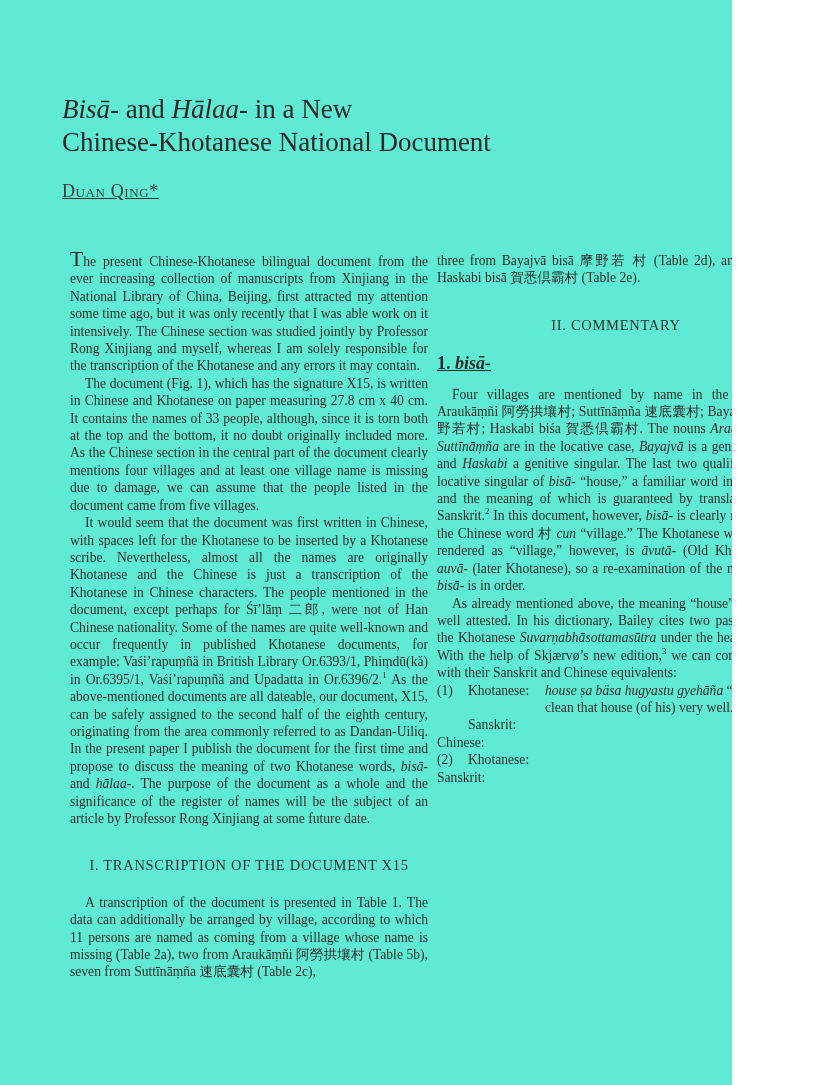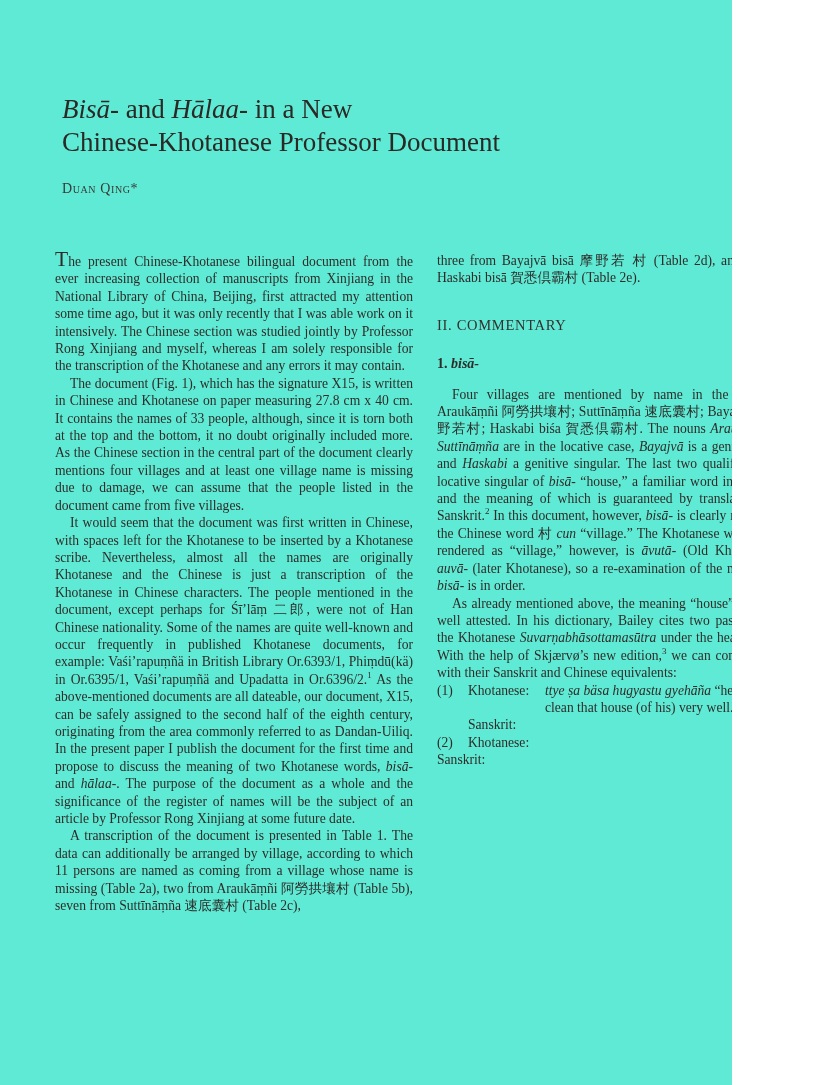--- a/index.html
+++ b/index.html
@@ -4,72 +4,74 @@
 <style>
   html,body { margin:0; padding:0; background:#ffffff; }
   .page {
     position:relative; width:732px; height:1085px;
     background:#5eead4; color:#2e2c29;
     font-family:"Liberation Serif", serif;
     overflow:hidden;
   }
   .title-block { position:absolute; left:62px; top:93px; width:700px; }
   .title { font-size:27px; line-height:33px; font-weight:normal; color:#2b2926; margin:0; }
-  .author { margin-top:22px; font-size:14px; font-variant:small-caps; letter-spacing:0.6px; color:#3b3835; }
+  .author { margin-top:22px; font-size:18px; font-variant:small-caps; letter-spacing:0.6px; color:#3b3835;text-decoration:underline; }
   .col { position:absolute; top:252px; width:358px; font-size:13.6px; line-height:17.4px; text-align:justify; }
-  .col-left { left:55px; }
+  .col-left { left:70px; }
   .col-right { left:437px; }
   .col p { margin:0; }
   .col p.indent { text-indent:15px; }
   .initial { font-size:21.5px; line-height:14px; }
   .sec-heading {
-    text-align:left; font-size:14.5px; letter-spacing:0.7px;
+    text-align:center; font-size:14.5px; letter-spacing:0.7px;
     margin:30px 0 19px 0; font-weight:normal; color:#34312e;
   }
-  .sub-heading { font-weight:bold; font-size:14px; margin:21px 0 13px 0; text-align:left; }
+  .sub-heading { font-weight:bold; font-size:18px; margin:21px 0 13px 0; text-align:left;text-decoration:underline; }
   .examples-label { margin-top:13px !important; }
   .example { display:grid; grid-template-columns:31px 77px 1fr; text-align:left; }
   .ex-num, .ex-label { white-space:nowrap; }
   .ex-text { text-align:left; }
   sup { font-size:9px; line-height:0; vertical-align:super; }
   u { text-decoration:underline; text-underline-offset:2px; }
   i { font-style:italic; }
 </style>
 </head>
 <body>
 
 <div class="page">
 
   <div class="title-block">
     <h1 class="title"><span><i>Bisā-</i> and <i>Hālaa-</i> in a New</span><br>
-    <span>Chinese-Khotanese Professor Document</span></h1>
+    <span>Chinese-Khotanese National Document</span></h1>
     <div class="author">Duan Qing*</div>
   </div>
 
   <div class="col col-left">
     <p><span class="initial">T</span><span>he present Chinese-Khotanese bilingual document from the ever increasing collection of manuscripts from Xinjiang in the National Library of China, Beijing, first attracted my attention some time ago, but it was only recently that I was able work on it intensively. The Chinese section was studied jointly by Professor Rong Xinjiang and myself, whereas I am solely responsible for the transcription of the Khotanese and any errors it may contain.</span></p>
     <p class="indent">The document (Fig. 1), which has the signature X15, is written in Chinese and Khotanese on paper measuring 27.8 cm x 40 cm. It contains the names of 33 people, although, since it is torn both at the top and the bottom, it no doubt originally included more. As the Chinese section in the central part of the document clearly mentions four villages and at least one village name is missing due to damage, we can assume that the people listed in the document came from five villages.</p>
     <p class="indent">It would seem that the document was first written in Chinese, with spaces left for the Khotanese to be inserted by a Khotanese scribe. Nevertheless, almost all the names are originally Khotanese and the Chinese is just a transcription of the Khotanese in Chinese characters. The people mentioned in the document, except perhaps for Śī’lāṃ 二郎, were not of Han Chinese nationality. Some of the names are quite well-known and occur frequently in published Khotanese documents, for example: Vaśi’rapuṃñä in British Library Or.6393/1, Phiṃdū(kä) in Or.6395/1, Vaśi’rapuṃñä and Upadatta in Or.6396/2.<sup>1</sup> As the above-mentioned documents are all dateable, our document, X15, can be safely assigned to the second half of the eighth century, originating from the area commonly referred to as Dandan-Uiliq. In the present paper I publish the document for the first time and propose to discuss the meaning of two Khotanese words, <i>bisā-</i> and <i>hālaa-</i>. The purpose of the document as a whole and the significance of the register of names will be the subject of an article by Professor Rong Xinjiang at some future date.</p>
+    <h2 class="sec-heading">I. TRANSCRIPTION OF THE DOCUMENT X15</h2>
     <p class="indent">A transcription of the document is presented in Table 1. The data can additionally be arranged by village, according to which 11 persons are named as coming from a village whose name is missing (Table 2a), two from Araukāṃñi 阿勞拱壤村 (Table 5b), seven from Suttīnāṃña 速底囊村 (Table 2c),</p>
   </div>
 
   <div class="col col-right">
     <p>three from Bayajvā bisā 摩野若 村 (Table 2d), and ten from Haskabi bisā 賀悉倶霸村 (Table 2e).</p>
     <h2 class="sec-heading">II. COMMENTARY</h2>
     <h3 class="sub-heading">1. <i>bisā-</i></h3>
     <p class="indent">Four villages are mentioned by name in the document: Araukāṃñi 阿勞拱壤村; Suttīnāṃña 速底囊村; Bayajvā biśa 摩野若村; Haskabi biśa 賀悉倶霸村. The nouns <i>Araukāṃñi</i> and <i>Suttīnāṃña</i> are in the locative case, <i>Bayajvā</i> is a genitive plural, and <i>Haskabi</i> a genitive singular. The last two qualify <i>biśa</i>, the locative singular of <i>bisā-</i> “house,” a familiar word in Khotanese and the meaning of which is guaranteed by translations from Sanskrit.<sup>2</sup> In this document, however, <i>bisā-</i> is clearly rendered by the Chinese word 村 <i>cun</i> “village.” The Khotanese word usually rendered as “village,” however, is <i>āvutā-</i> (Old Khotanese) or <i>auvā-</i> (later Khotanese), so a re-examination of the meanings of <i>bisā-</i> is in order.</p>
     <p class="indent">As already mentioned above, the meaning “house” of <i>bisā-</i> is well attested. In his dictionary, Bailey cites two passages from the Khotanese <i>Suvarṇabhāsottamasūtra</i> under the heading <i>bisā-</i>. With the help of Skjærvø’s new edition,<sup>3</sup> we can compare these with their Sanskrit and Chinese equivalents:</p>
 
     <div class="example">
       <span class="ex-num">(1)</span>
       <span class="ex-label">Khotanese:</span>
-      <span class="ex-text"><i>ttye ṣa bäsa hugyastu gyehāña</i> “he should clean that house (of his) very well.”<sup>4</sup></span>
+      <span class="ex-text"><i>house ṣa bäsa hugyastu gyehāña</i> “he should clean that house (of his) very well.”<sup>4</sup></span>
       <span class="ex-num"></span>
       <span class="ex-label">Sanskrit:</span>
       <span class="ex-num"></span>
+      <span class="ex-label">Chinese:</span>
     </div>
 
     <div class="example">
       <span class="ex-num">(2)</span>
       <span class="ex-label">Khotanese:</span>
       <span class="ex-num"></span>
       <span class="ex-label">Sanskrit:</span>
     </div>
   </div>
 

